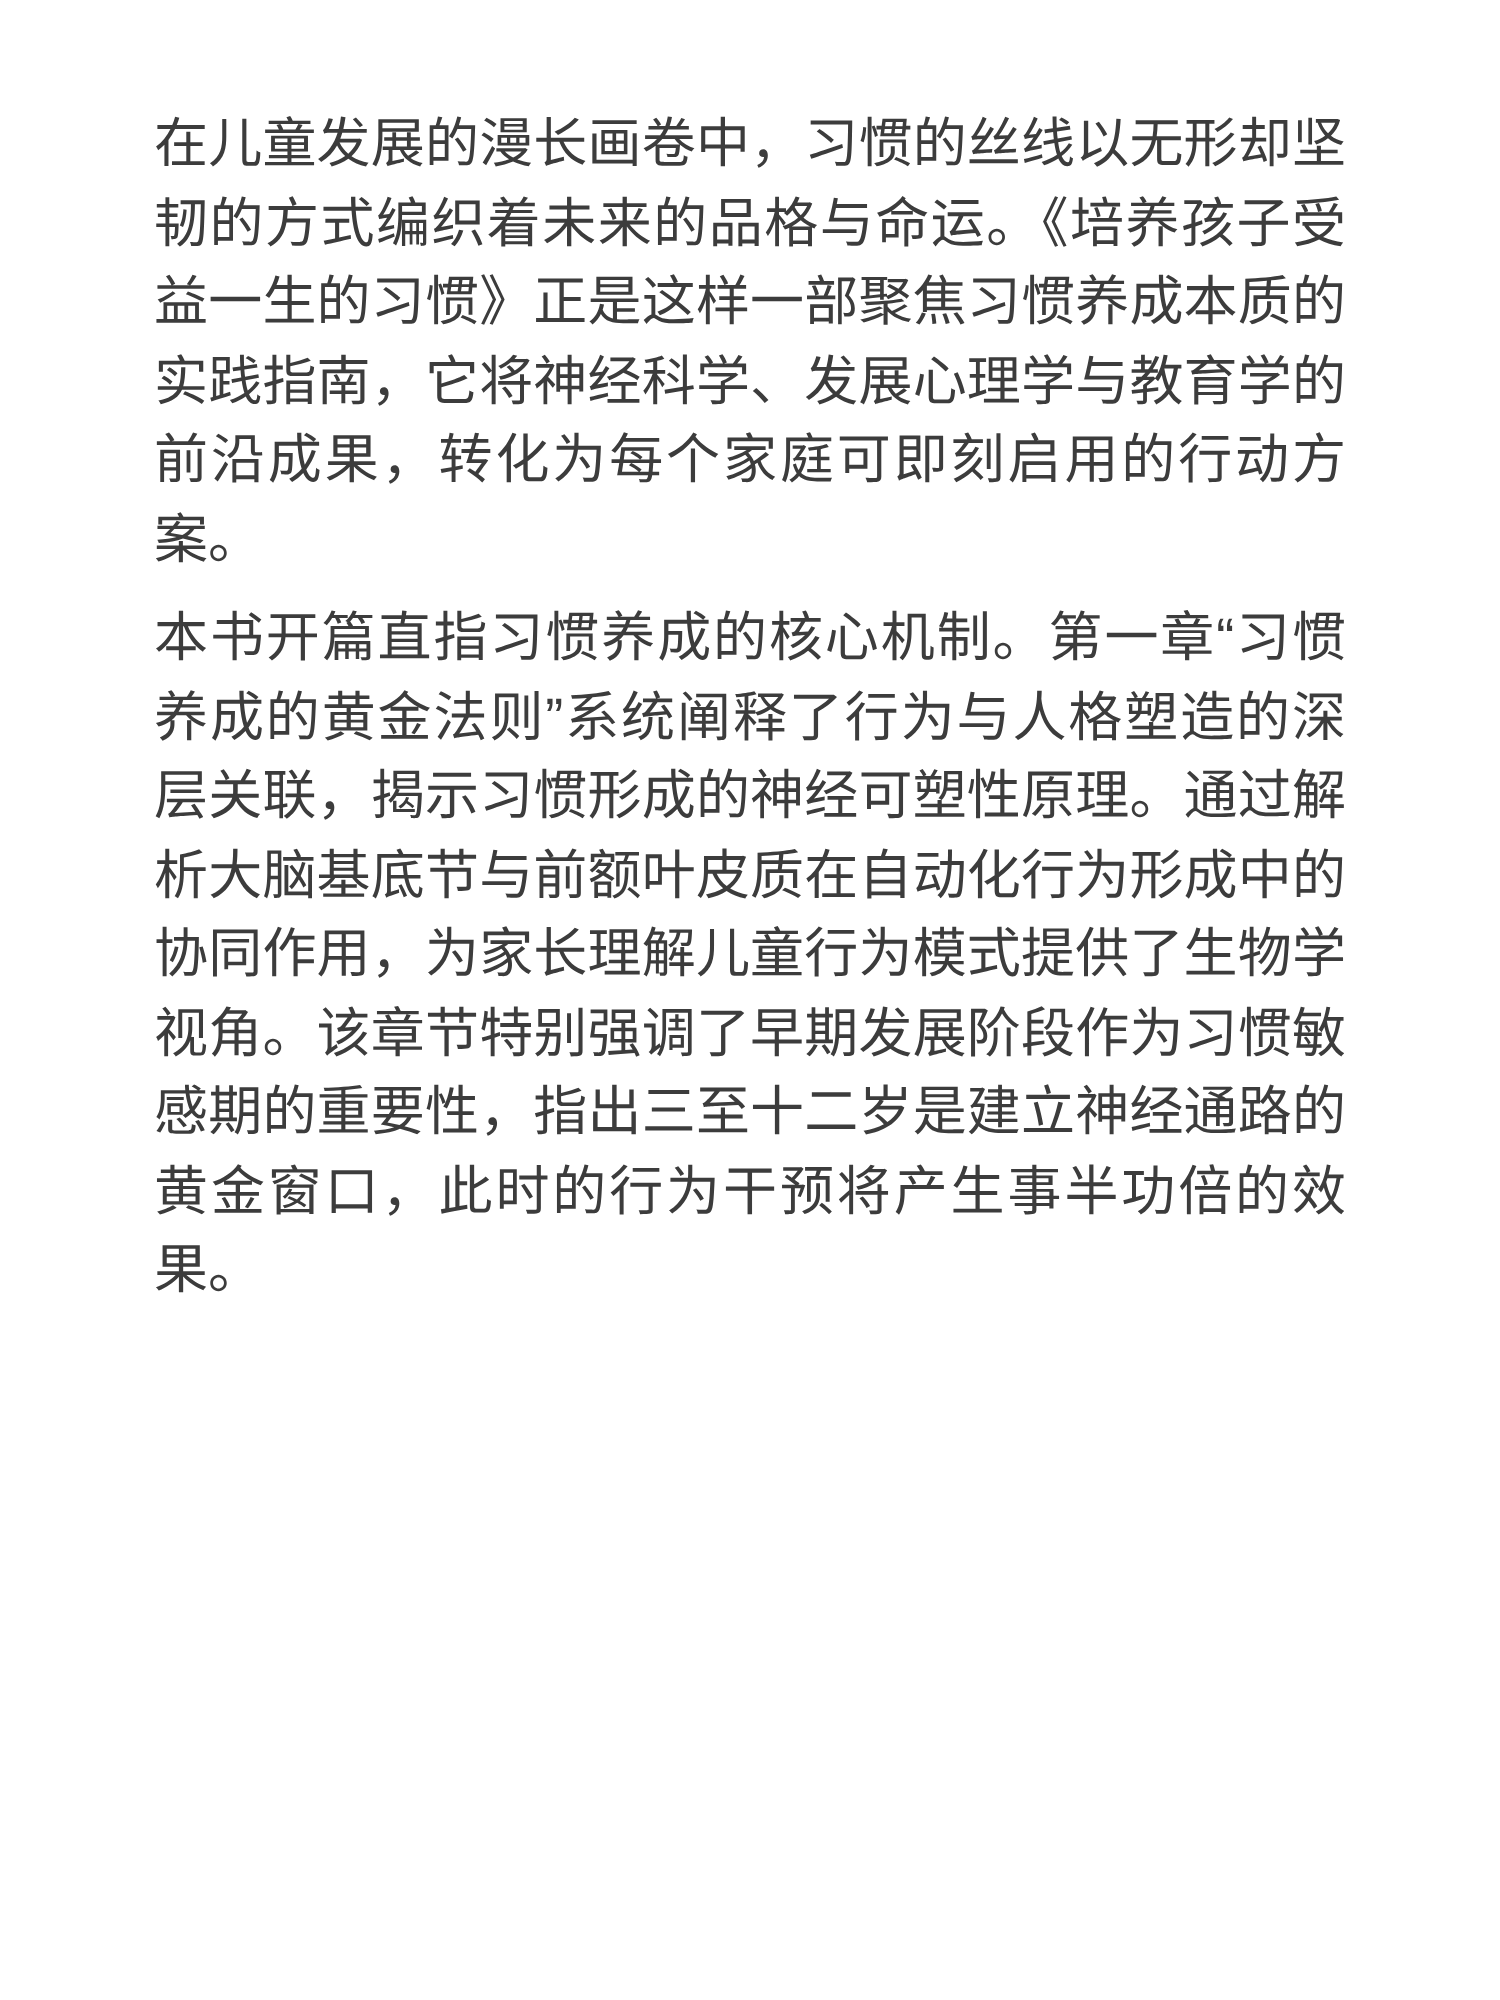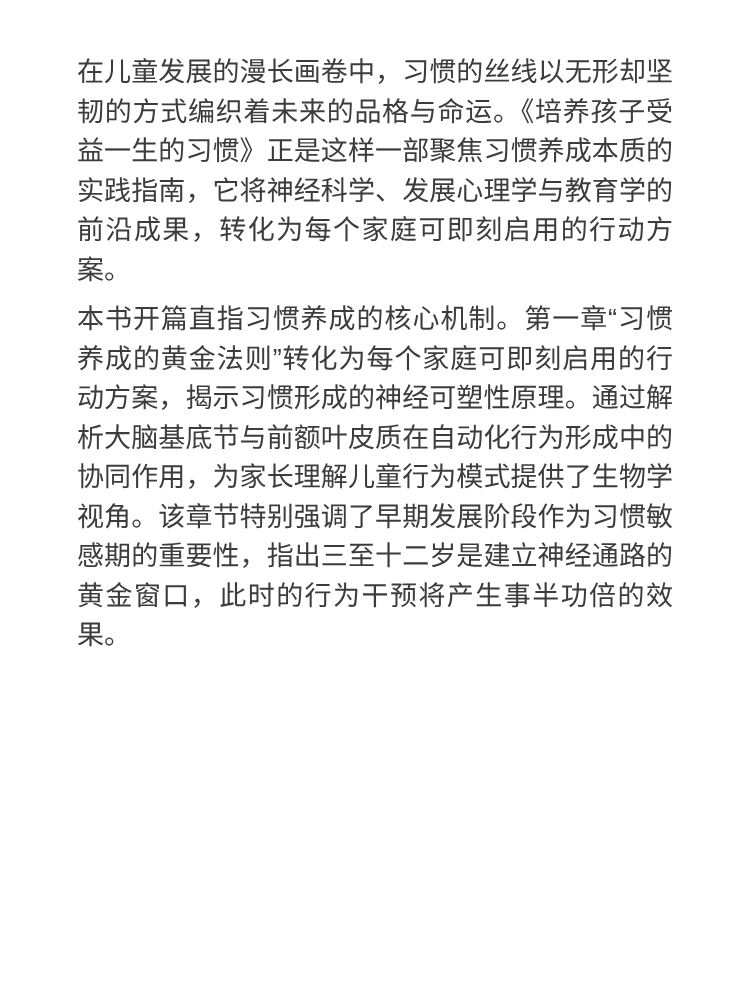--- a/index.html
+++ b/index.html
@@ -43,16 +43,16 @@
     color: #333333;
     font-weight: 400;
   }
 </style>
 </head>
 <body>
 
 <div class="page">
   <div class="content">
     <p>在儿童发展的漫长画卷中，习惯的丝线以无形却坚韧的方式编织着未来的品格与命运。《培养孩子受益一生的习惯》正是这样一部聚焦习惯养成本质的实践指南，它将神经科学、发展心理学与教育学的前沿成果，转化为每个家庭可即刻启用的行动方案。</p>
-    <p>本书开篇直指习惯养成的核心机制。第一章“习惯养成的黄金法则”转化为每个家庭可即刻启用的行动方案，揭示习惯形成的神经可塑性原理。通过解析大脑基底节与前额叶皮质在自动化行为形成中的协同作用，为家长理解儿童行为模式提供了生物学视角。该章节特别强调了早期发展阶段作为习惯敏感期的重要性，指出三至十二岁是建立神经通路的黄金窗口，此时的行为干预将产生事半功倍的效果。</p>
+    <p>本书开篇直指习惯养成的核心机制。第一章“习惯养成的黄金法则”系统阐释了行为与人格塑造的深层关联，揭示习惯形成的神经可塑性原理。通过解析大脑基底节与前额叶皮质在自动化行为形成中的协同作用，为家长理解儿童行为模式提供了生物学视角。该章节特别强调了早期发展阶段作为习惯敏感期的重要性，指出三至十二岁是建立神经通路的黄金窗口，此时的行为干预将产生事半功倍的效果。</p>
   </div>
   <div class="footer">第 4 页，共 172 页</div>
 </div>
 
 </body></html>

